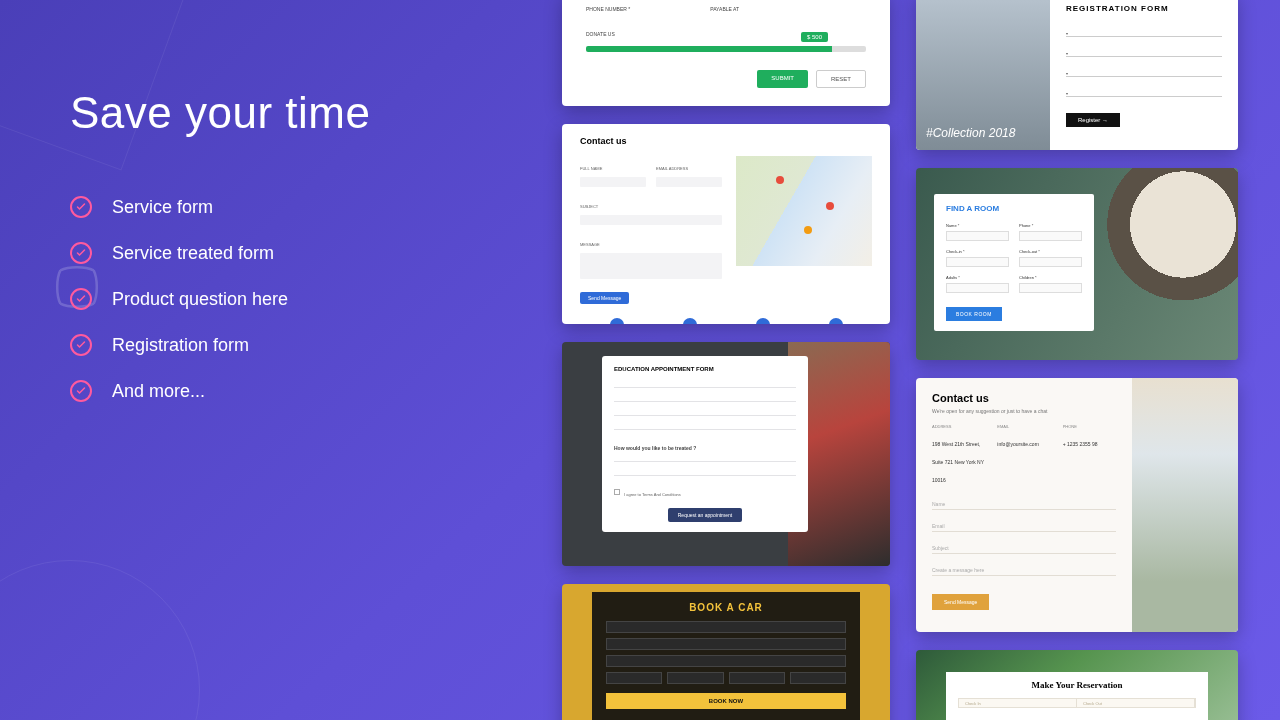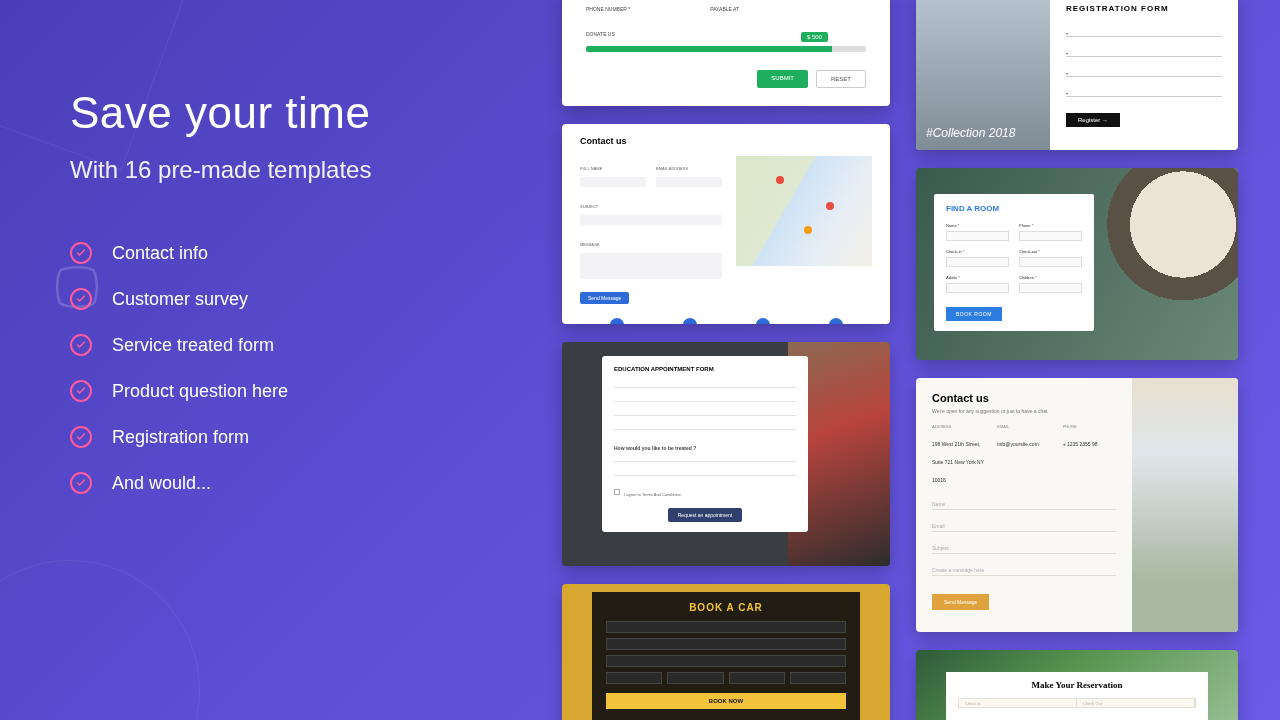--- a/index.html
+++ b/index.html
@@ -116,38 +116,29 @@
   <svg viewBox="0 0 24 24">
       <path d="M4 4 C8 2 16 2 20 4 M4 20 C8 22 16 22 20 20 M4 4 C2 8 2 16 4 20 M20 4 C22 8 22 16 20 20" stroke="#fff" stroke-width="1.2" fill="none"></path>
     </svg>
 </div>
 
 <div class="left">
   <div class="title">
     <span class="shadow-pink">Save your time</span>
     <span>Save your time</span>
   </div>
-  <div class="subtitle">With 16 pre-made templates</div>
 
   <ul class="features">
     <li>
         <span class="chk">
           <svg viewBox="0 0 24 24">
             <path d="M5 12l4 4 10-10" stroke="#ff5a9e" stroke-width="3" fill="none" stroke-linecap="round"></path>
           </svg>
         </span>
-        <span>Contact info</span>
-      </li>
-    <li>
-        <span class="chk">
-          <svg viewBox="0 0 24 24">
-            <path d="M5 12l4 4 10-10" stroke="#ff5a9e" stroke-width="3" fill="none" stroke-linecap="round"></path>
-          </svg>
-        </span>
-        <span>Customer survey</span>
+        <span>Service form</span>
       </li>
     <li>
         <span class="chk">
           <svg viewBox="0 0 24 24">
             <path d="M5 12l4 4 10-10" stroke="#ff5a9e" stroke-width="3" fill="none" stroke-linecap="round"></path>
           </svg>
         </span>
         <span>Service treated form</span>
       </li>
     <li>
@@ -165,21 +156,21 @@
           </svg>
         </span>
         <span>Registration form</span>
       </li>
     <li>
         <span class="chk">
           <svg viewBox="0 0 24 24">
             <path d="M5 12l4 4 10-10" stroke="#ff5a9e" stroke-width="3" fill="none" stroke-linecap="round"></path>
           </svg>
         </span>
-        <span>And would...</span>
+        <span>And more...</span>
       </li>
   </ul>
 </div>
 
 <div class="right">
 
   <div class="card c1">
     <div class="row">
       <span class="tiny">PHONE NUMBER *</span>
       <span class="tiny">PAYABLE AT</span>

